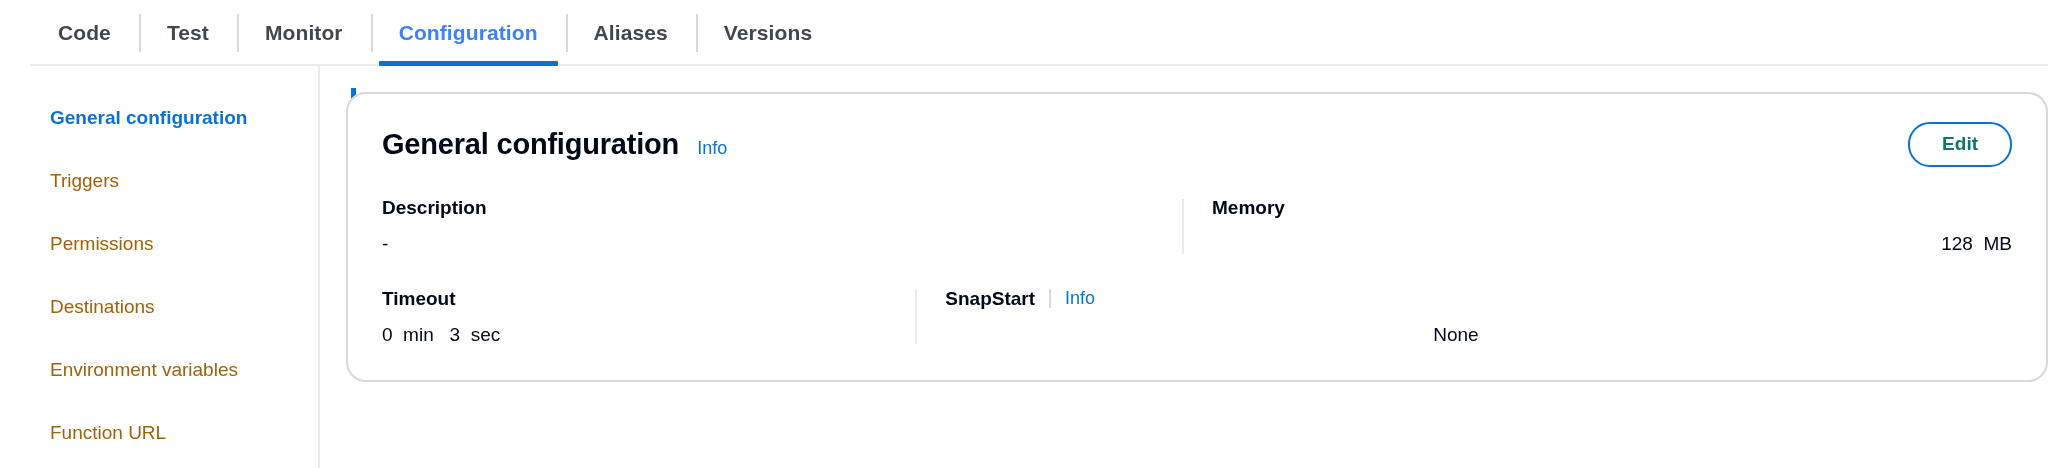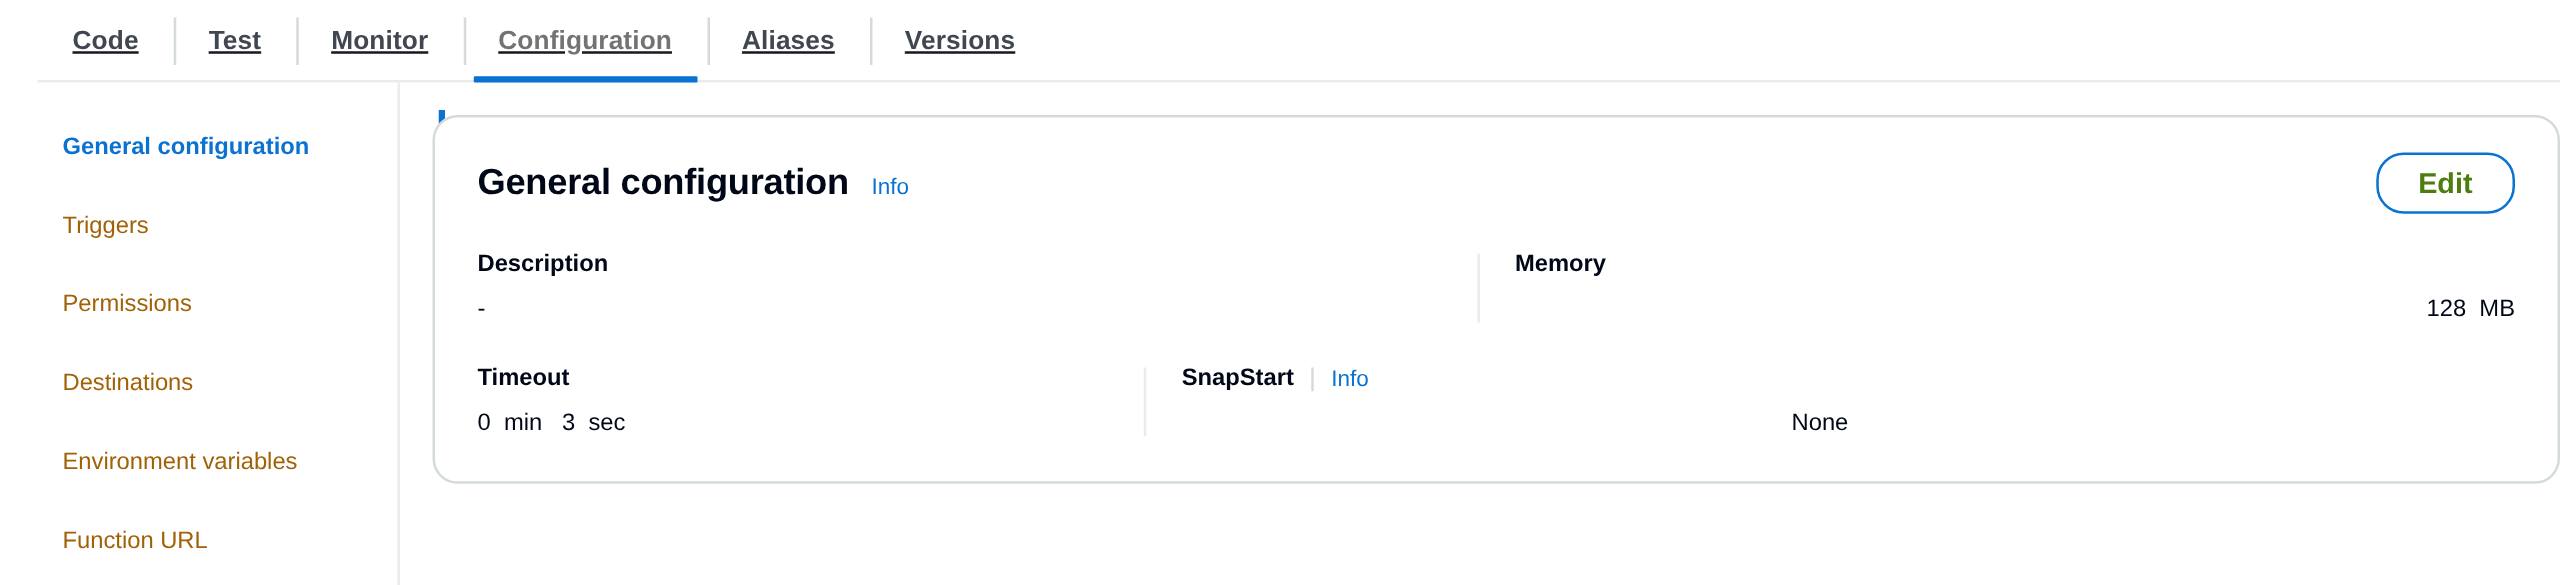--- a/index.html
+++ b/index.html
@@ -18,21 +18,20 @@
   }
 
   
   .tabbar {
     position: relative;
     height: 66px;
     display: flex;
     align-items: stretch;
     padding-left: 30px;
     background: #ffffff;
-    text-decoration: underline;
   }
   .tabbar::after {
     content: "";
     position: absolute;
     left: 30px;
     right: 0;
     bottom: 0;
     height: 2px;
     background: #e9ebed;
   }
@@ -52,21 +51,21 @@
   .tab + .tab::before {
     content: "";
     position: absolute;
     left: 0;
     top: 14px;
     bottom: 14px;
     width: 2px;
     background: #d5dbdb;
   }
   .tab.active {
-    color: #737373;
+    color: #3b82f6;
   }
   .tab.active::after {
     content: "";
     position: absolute;
     left: 8px;
     right: 8px;
     bottom: 0;
     height: 5px;
     background: #0972d3;
     z-index: 2;
@@ -149,23 +148,23 @@
     letter-spacing: -0.2px;
   }
   .info-link {
     font-size: 18px;
     color: #0972d3;
     cursor: pointer;
     font-weight: 400;
   }
 
   .edit-btn {
-    font-size: 23px;
-    font-weight: 700;
-    color: #4d7c0f;
+    font-size: 19px;
+    font-weight: 700;
+    color: #0f766e;
     background: #ffffff;
     border: 2px solid #0972d3;
     border-radius: 22px;
     padding: 10px 32px;
     cursor: pointer;
     line-height: 1.1;
     font-family: "Liberation Sans", sans-serif;
     white-space: nowrap;
     text-align: center;
   }

